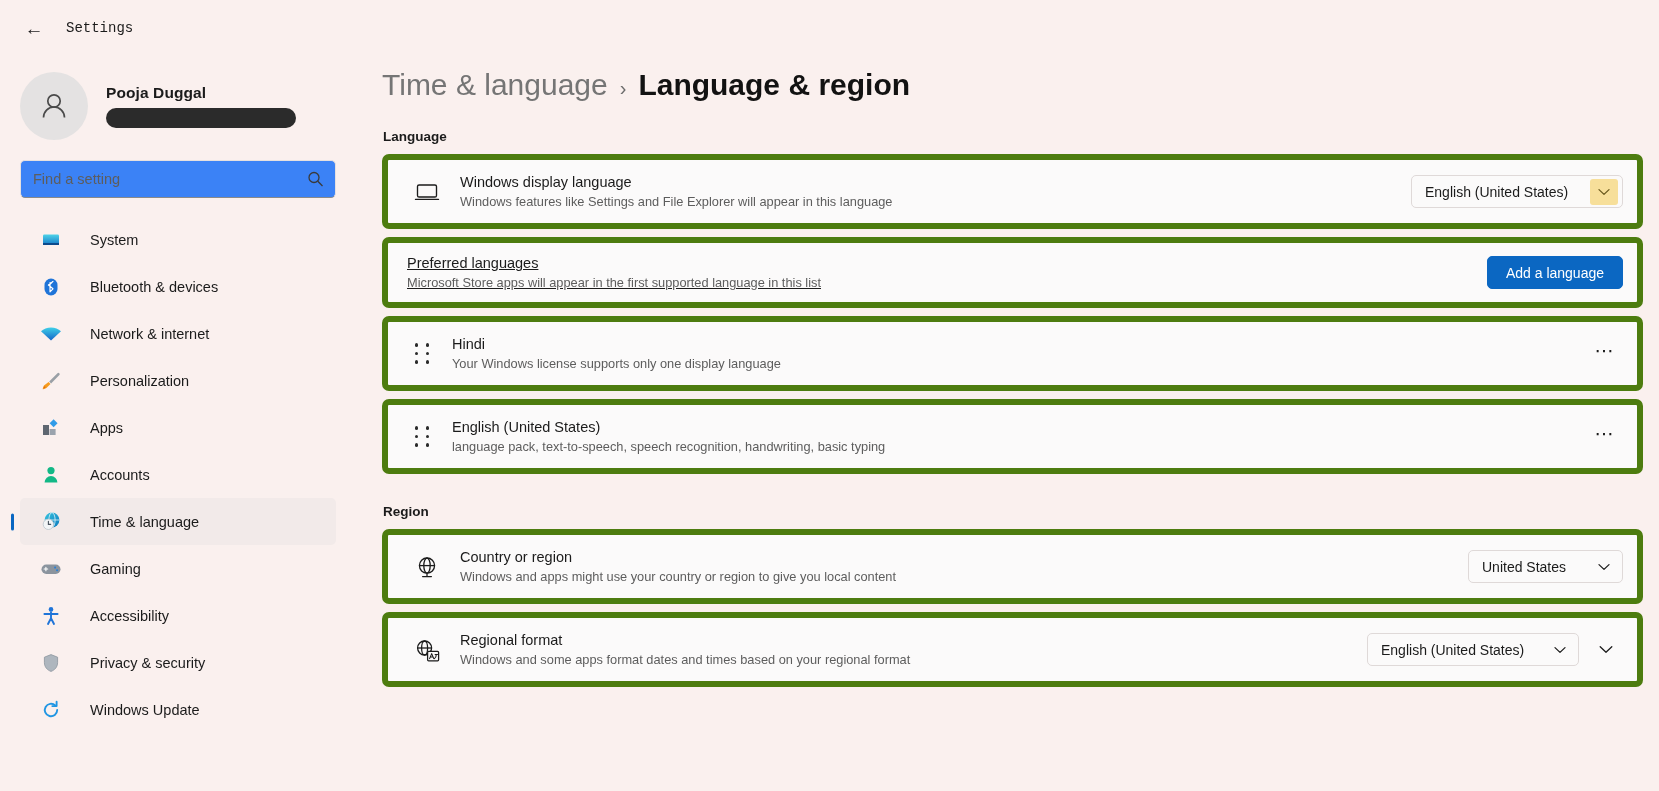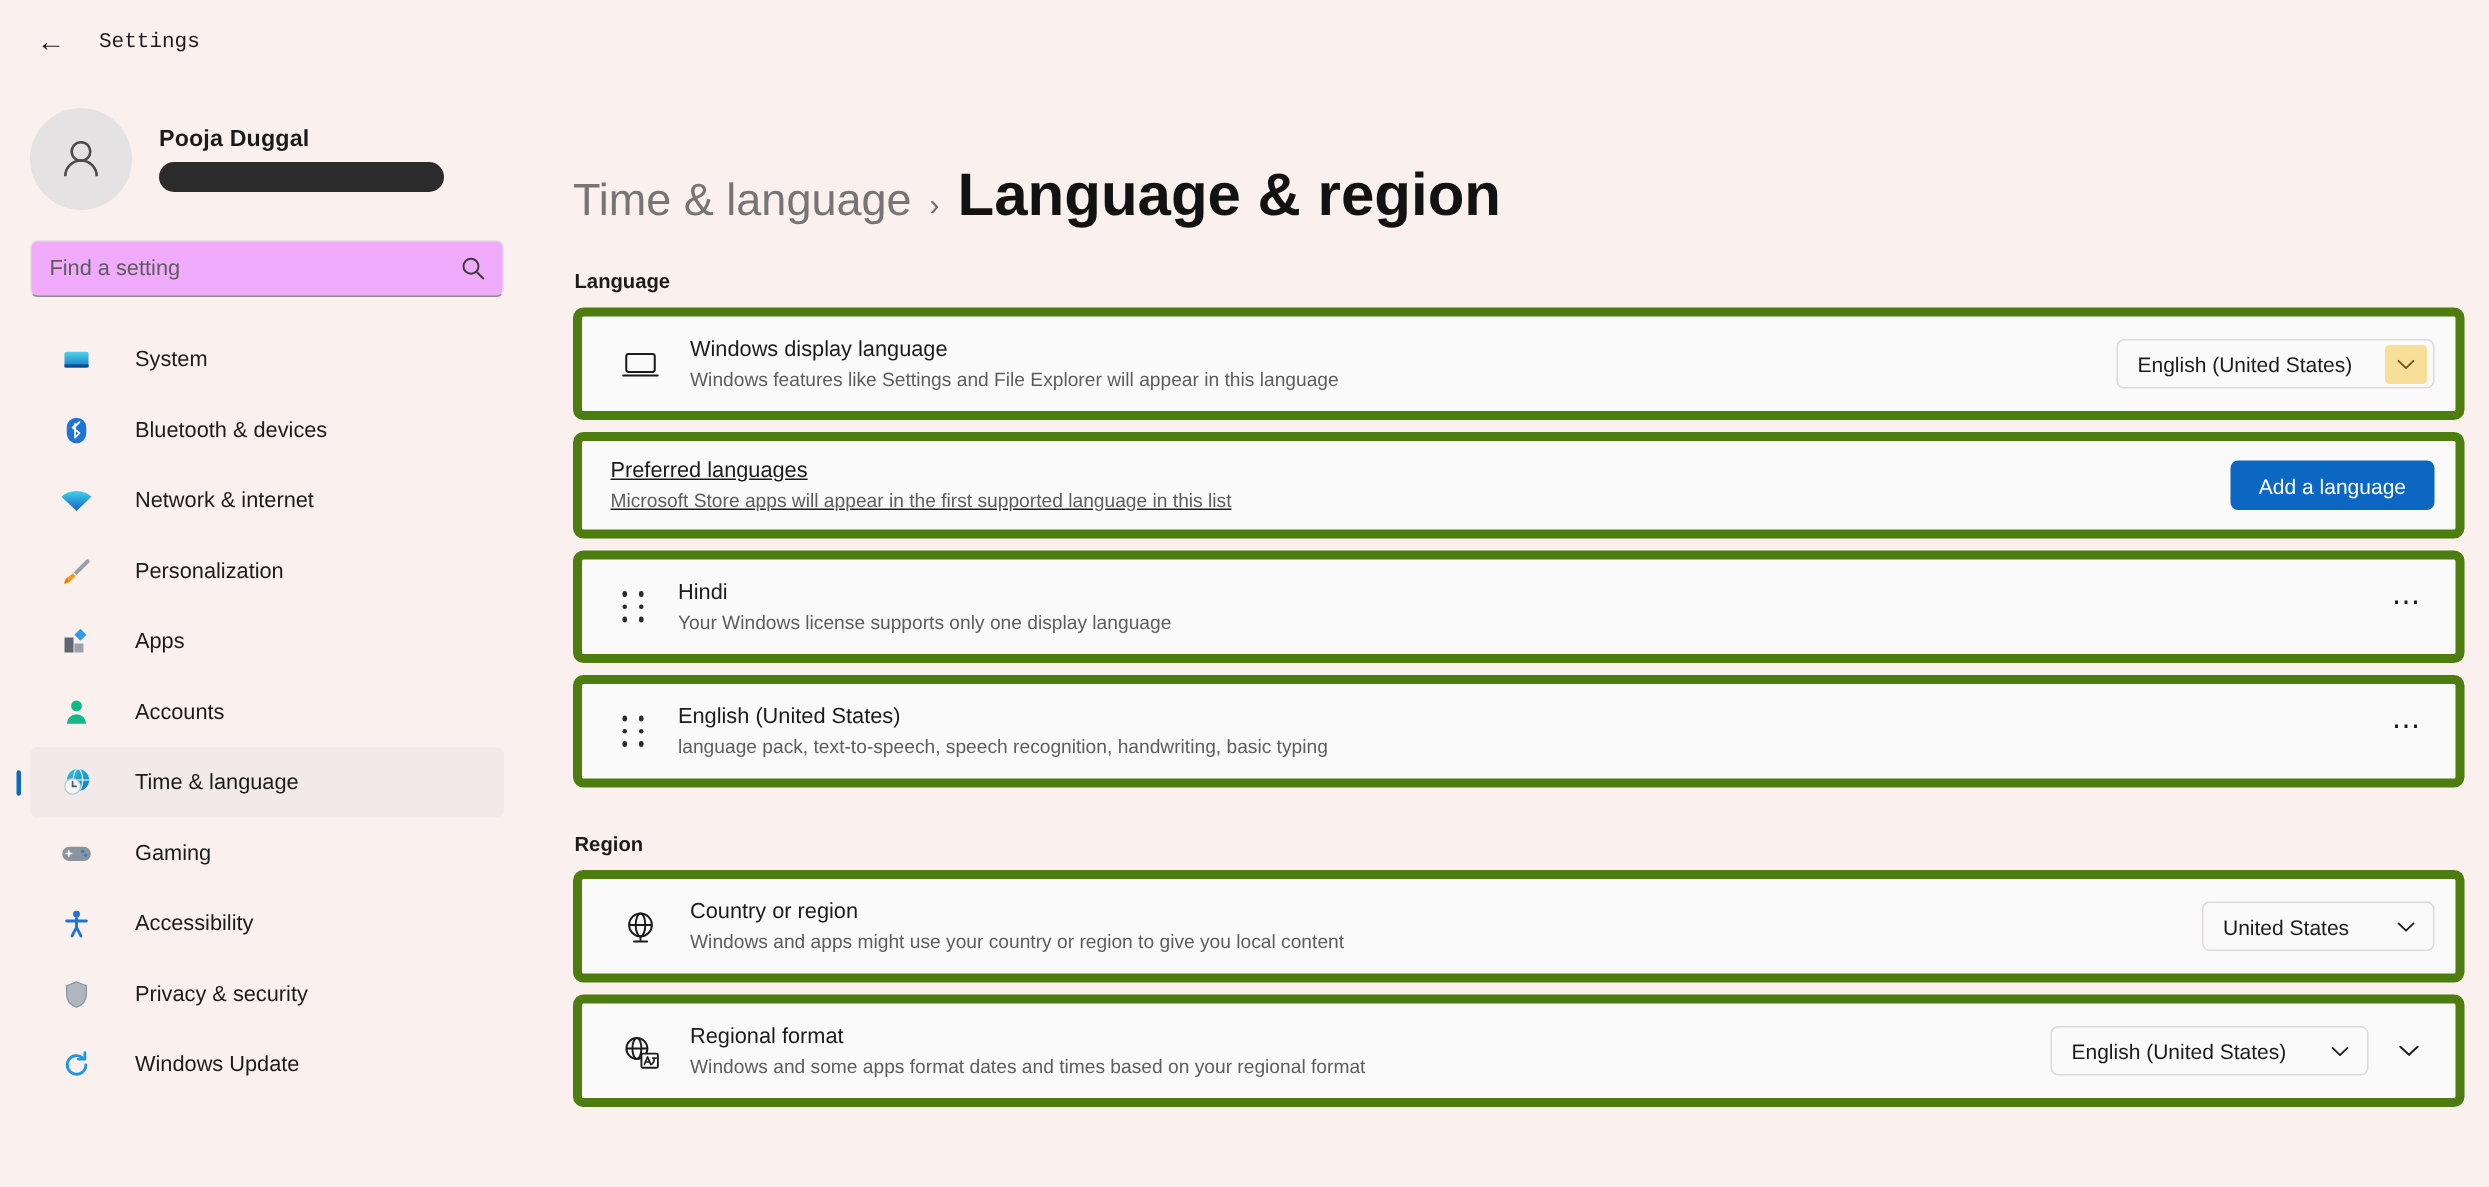--- a/index.html
+++ b/index.html
@@ -33,21 +33,21 @@
   .acct-text { margin-left: 18px; }
   .acct-name { font-size: 15.5px; font-weight: 700; color: #1b1b1b; letter-spacing: .1px; }
   .acct-redacted {
     margin-top: 6px; width: 190px; height: 20px;
     border-radius: 10px; background: #2b2b2b;
   }
 
   .search-wrap { padding: 18px 24px 0 20px; }
   .search-box {
     position: relative; height: 38px;
-    background: #f0abfc; border: 1px solid #E6E0DF;
+    background: #3b82f6; border: 1px solid #E6E0DF;
     border-bottom: 1px solid #8a8a8a;
     border-radius: 5px; display: flex; align-items: center;
   }
   .search-input {
     border: none; outline: none; background: transparent;
     font-family: inherit; font-size: 14.5px; color: #3a3a3a;
     padding: 0 34px 0 12px; width: 100%; height: 100%;
   }
   .search-input::placeholder { color: #5d5d5d; }
   .search-icon { position: absolute; right: 11px; top: 50%; transform: translateY(-50%); display: flex; }
@@ -66,21 +66,21 @@
   }
   .nav-icon { width: 22px; height: 22px; flex: 0 0 22px; display: flex; align-items: center; justify-content: center; }
   .nav-label { margin-left: 28px; font-size: 14.5px; color: #1b1b1b; }
 
   
   .content { flex: 1; position: relative; padding-left: 22px; overflow: hidden; }
 
   .breadcrumb { display: flex; align-items: baseline; padding-top: 68px; }
   .crumb-parent { font-size: 30px; color: #757575; cursor: pointer; }
   .crumb-sep { font-size: 20px; color: #6b6b6b; margin: 0 12px; }
-  .crumb-current { font-size: 40px; font-weight: 600; color: #121212; margin-top: 40px; }
+  .crumb-current { font-size: 30px; font-weight: 600; color: #121212; }
 
   .section-head { font-size: 13.5px; font-weight: 700; color: #1b1b1b; margin: 27px 0 10px 1px; }
   .section-head.region { margin-top: 30px; }
 
   .card {
     background: #FBFAFA; border: 6px solid #4d7c0f; border-radius: 7px;
     margin-right: 16px; margin-bottom: 8px;
     display: flex; align-items: center; position: relative;
   }
   .card.tall { min-height: 75px; }

